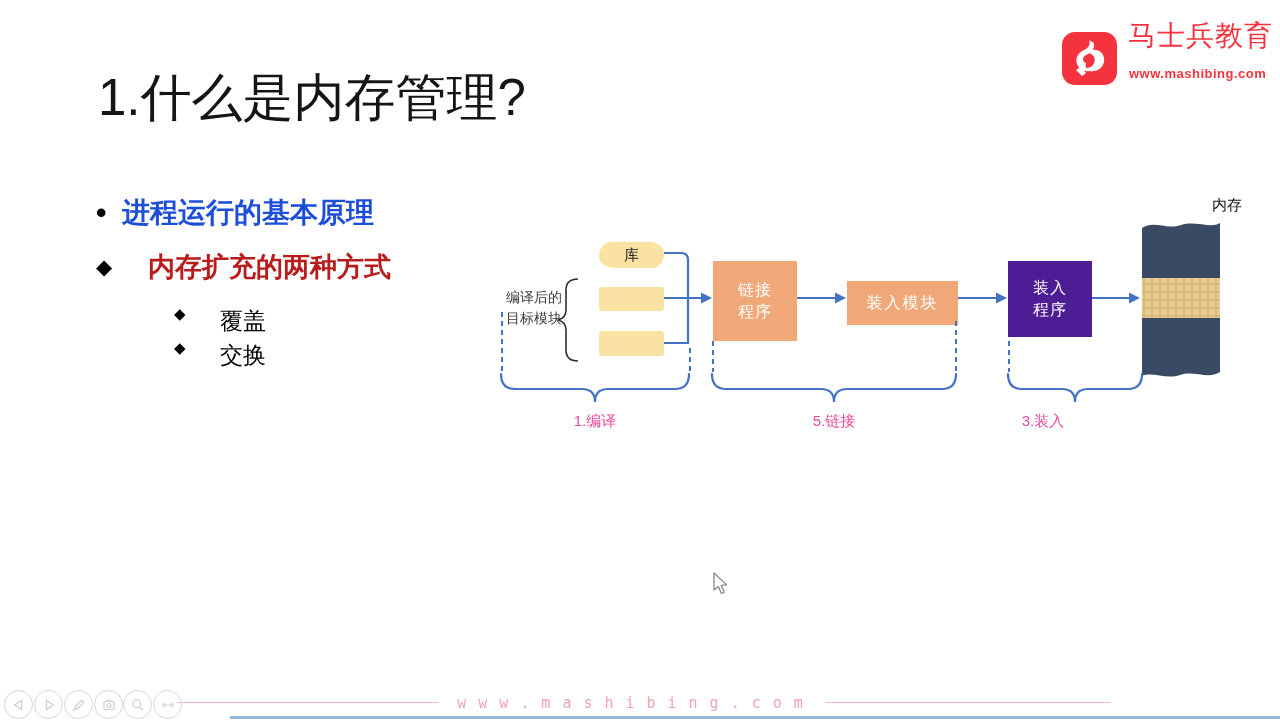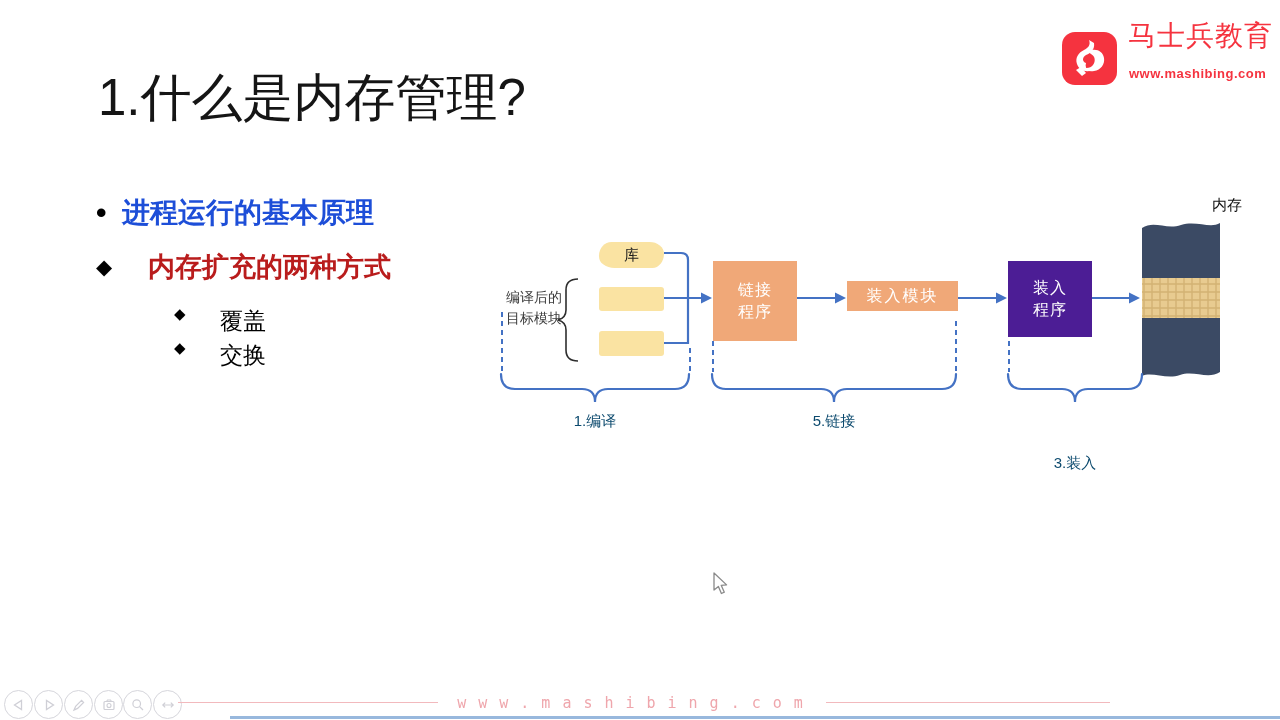--- a/index.html
+++ b/index.html
@@ -30,27 +30,27 @@
   .caption{left:506px;top:287px;font-size:14px;line-height:21px;color:#3c3c3c;white-space:pre-line;}
   .lib{left:599px;top:242px;width:65px;height:26px;background:#fae3a2;
        border-radius:13px 15px 12px 16px / 14px 12px 15px 12px;
        display:flex;align-items:center;justify-content:center;font-size:15px;color:#1b1b1b;}
   .ymod{width:65px;height:24px;background:#fae3a2;border-radius:3px;}
   .ymod1{left:599px;top:287px;}
   .ymod2{left:599px;top:331px;height:25px;}
   .obox{background:#f0a878;color:#fff;display:flex;align-items:center;justify-content:center;
         text-align:center;font-size:16px;line-height:22px;letter-spacing:1px;white-space:pre-line;}
   .linker{left:713px;top:261px;width:84px;height:80px;}
-  .loadmod{left:847px;top:281px;width:111px;height:30px;letter-spacing:2px;}
+  .loadmod{left:847px;top:281px;width:111px;height:44px;letter-spacing:2px;}
   .loader{left:1008px;top:261px;width:84px;height:76px;background:#4c1d95;color:#fff;
           display:flex;align-items:center;justify-content:center;text-align:center;
           font-size:16px;line-height:22px;letter-spacing:1px;white-space:pre-line;}
   .mem-label{left:1164px;top:196px;font-size:15px;color:#111;margin-left:48px;}
-  .stage-label{top:412px;width:120px;text-align:center;font-size:15px;color:#0c4a6e;}
-  .sl1{left:535px;} .sl2{left:774px;} .sl3{left:1015px;margin-top:42px;}
+  .stage-label{top:412px;width:120px;text-align:center;font-size:15px;color:#ec4899;}
+  .sl1{left:535px;} .sl2{left:774px;} .sl3{left:983px;}
 
   
   .pbtn{width:27px;height:27px;border:1.4px solid #d6d6dc;border-radius:50%;top:690px;
         display:flex;align-items:center;justify-content:center;background:#fff;}
   .wm-line{top:702px;height:1px;background:#f2b9bd;}
   .wm-text{left:446px;top:694px;width:380px;text-align:center;font-size:15px;color:#efa6ac;
            letter-spacing:12px;font-family:"DejaVu Sans Mono","Liberation Mono",monospace;}
   .bottom-line{left:230px;top:716px;width:1050px;height:3px;background:#86abd7;opacity:.85;}
   svg{display:block;}
   .overlay{left:0;top:0;pointer-events:none;}

